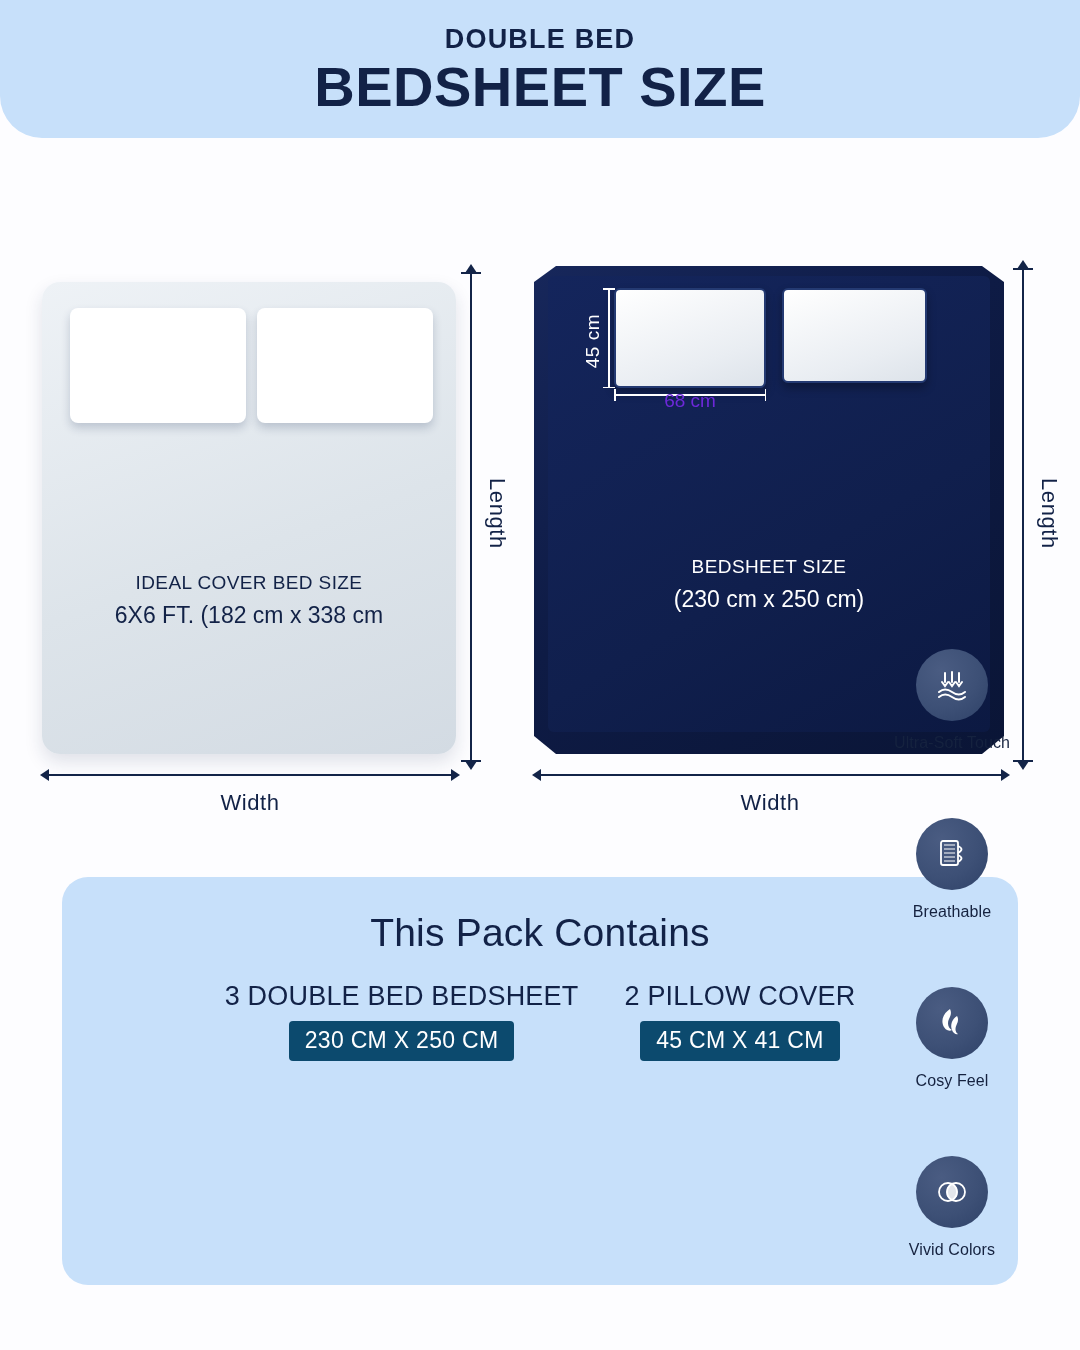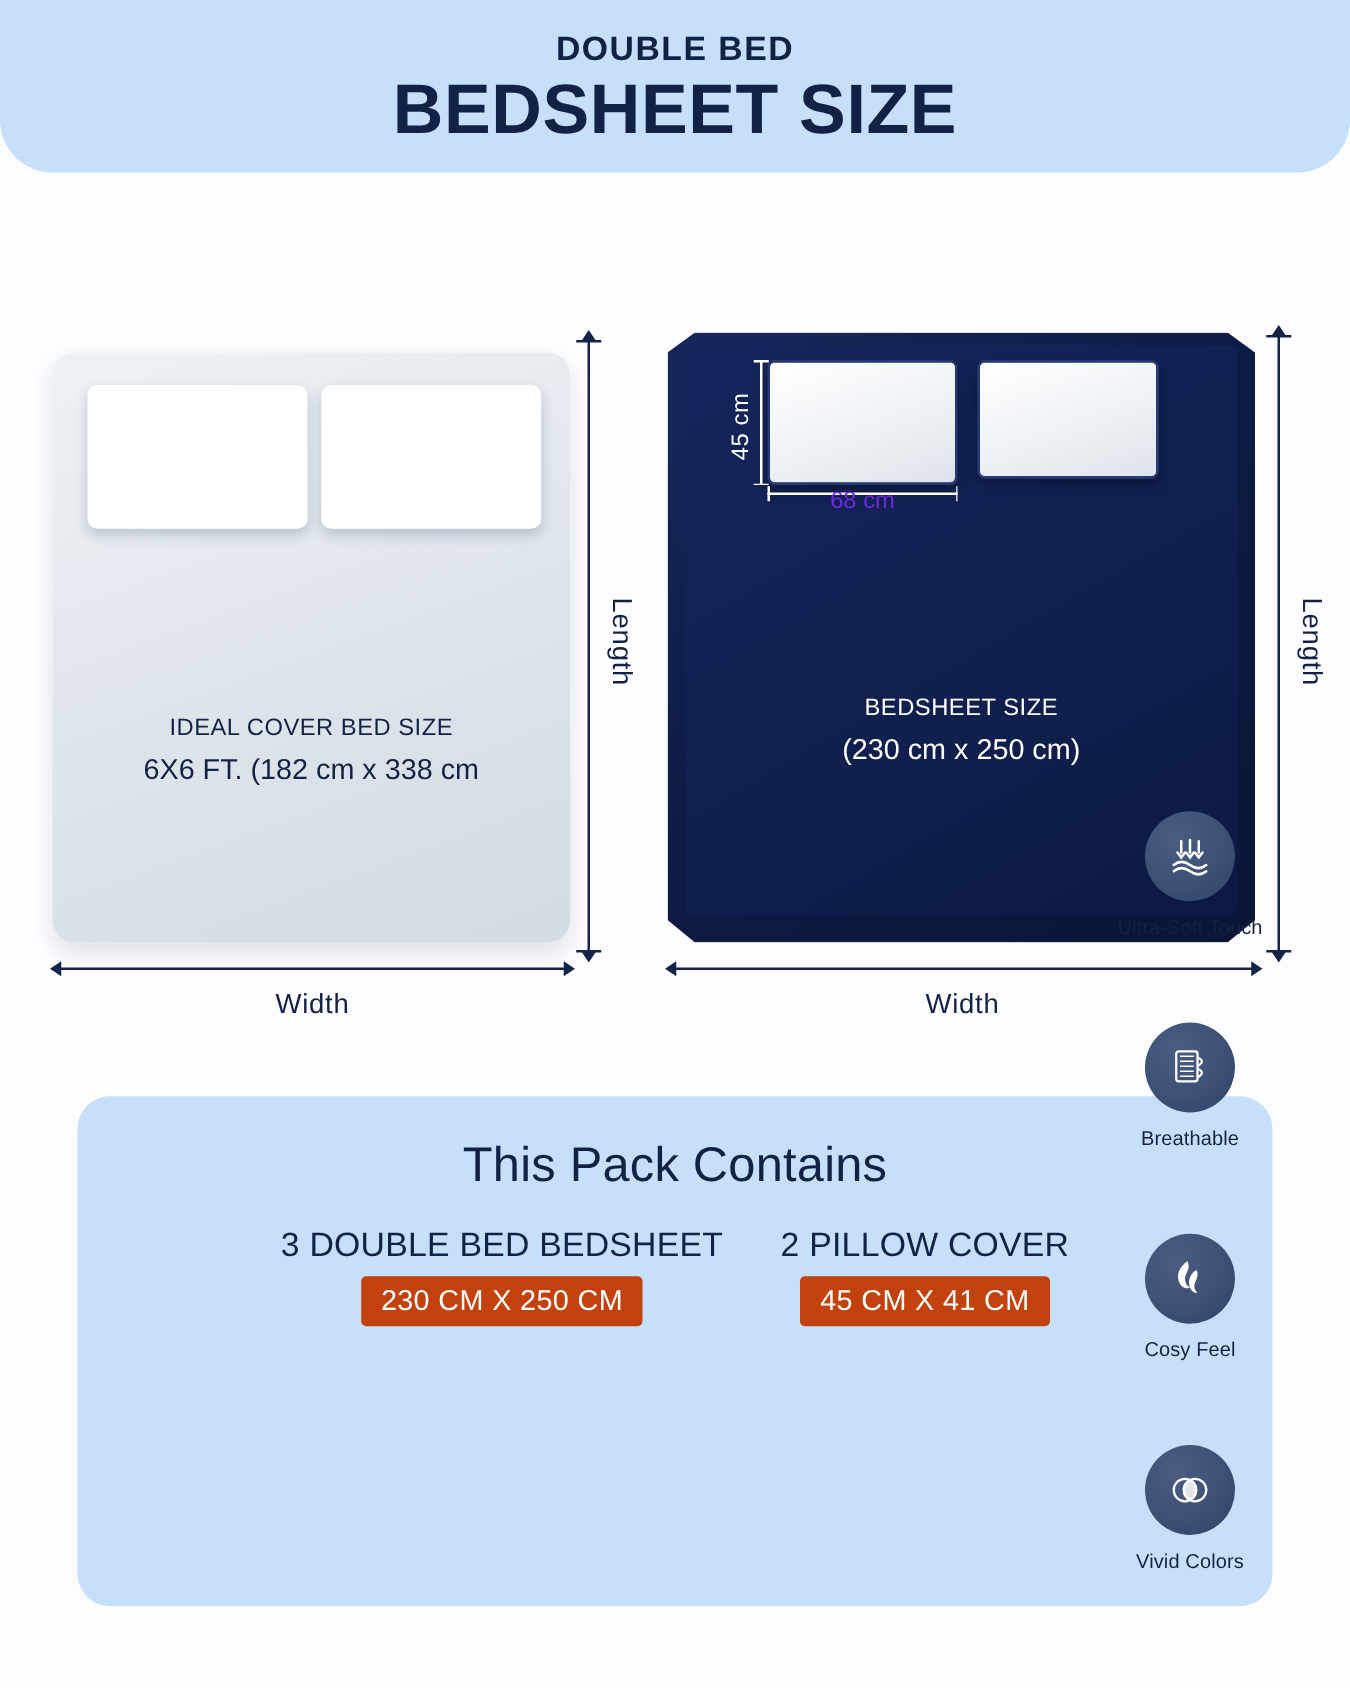--- a/index.html
+++ b/index.html
@@ -228,21 +228,21 @@
   .pack-item { text-align: center; }
   .pack-item .name {
     font-size: 27px;
     color: #122247;
     letter-spacing: 0.2px;
   }
   .pack-item .chip {
     display: inline-block;
     margin-top: 9px;
     padding: 6px 16px 7px;
-    background: #c2410c;
+    background: #0c4a6e;
     color: #ffffff;
     font-size: 23px;
     border-radius: 4px;
     letter-spacing: 0.3px;
   }
 
   .features {
     position: absolute;
     left: 0; right: 0;
     bottom: 26px;

